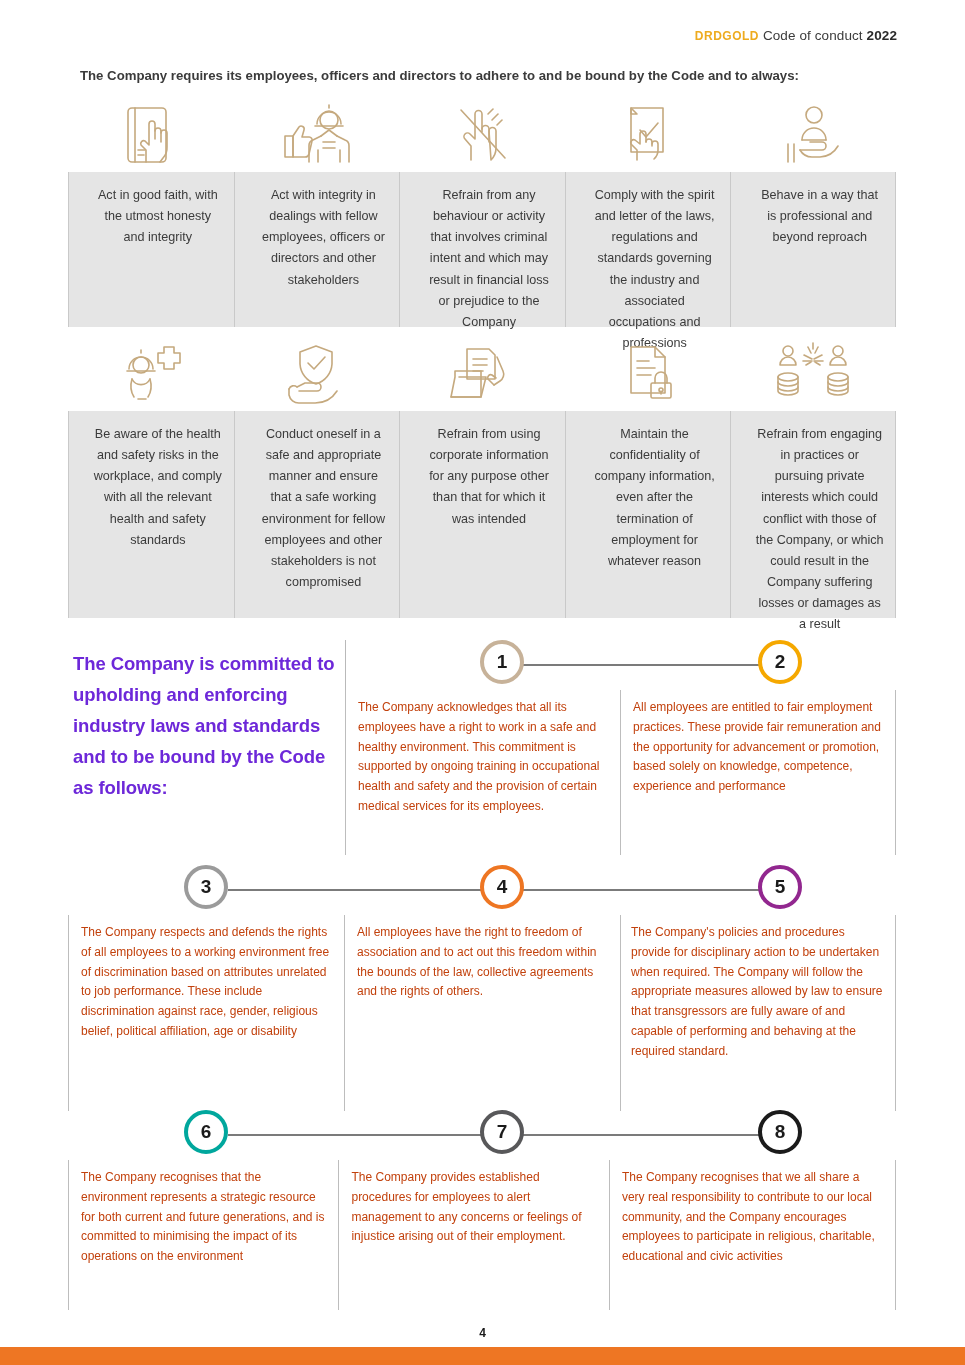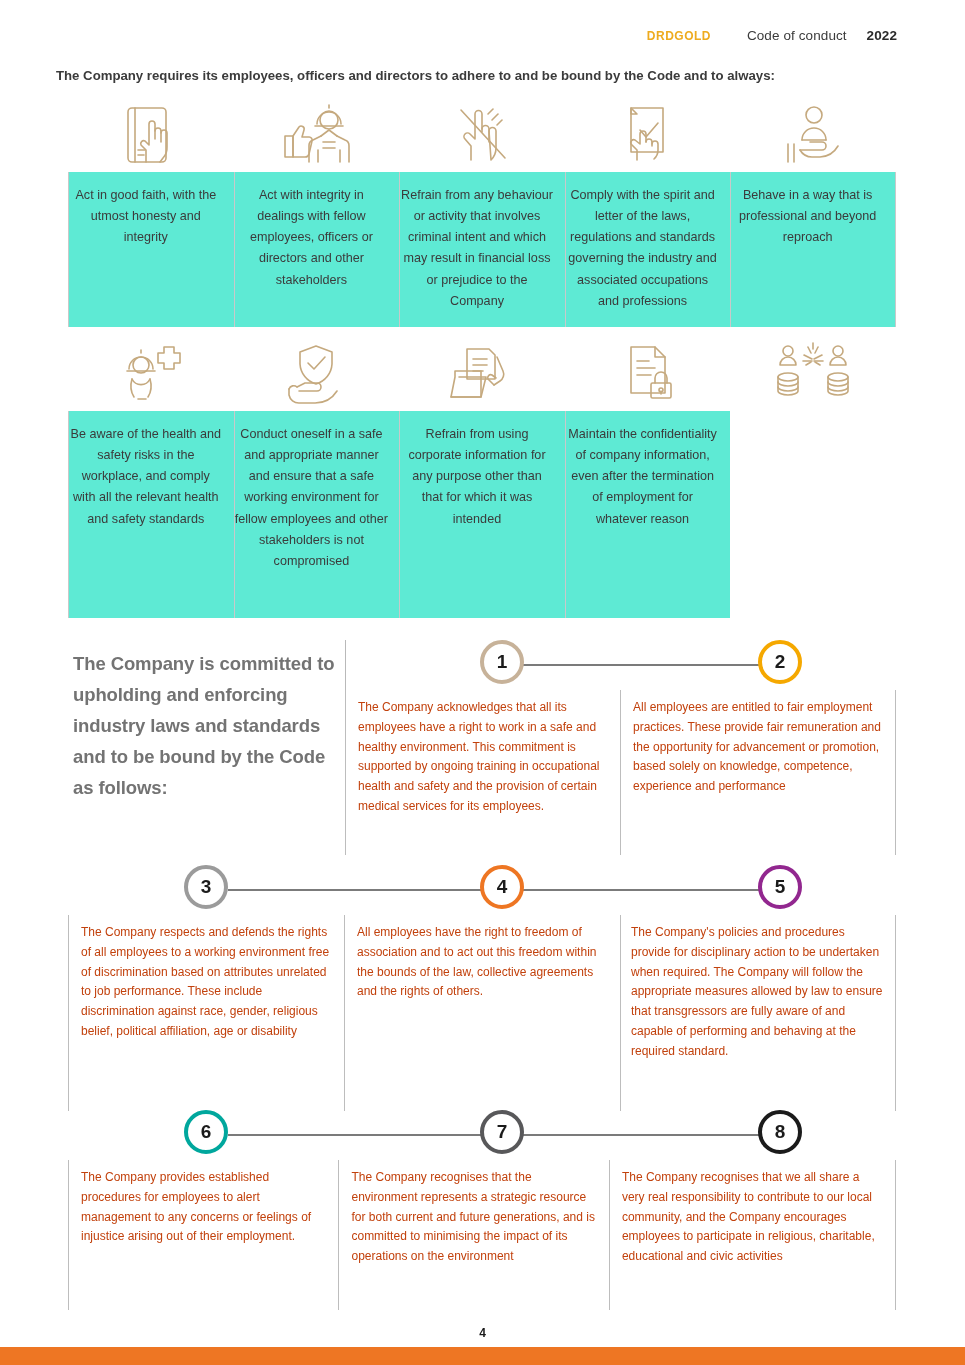--- a/index.html
+++ b/index.html
@@ -11,63 +11,63 @@
     overflow: hidden;
   }
   .page { position: relative; width: 965px; height: 1365px; background:#fff; }
 
   
   .header {
     position: absolute; top: 28px; right: 68px;
     font-size: 13.5px; letter-spacing: .1px; white-space: nowrap;
   }
   .brand { color:#eeab1f; font-weight: 800; letter-spacing: .5px; font-size: 12px; }
-  .hdr-mid { color:#3b3b3b; font-weight: 400; margin-left: 16px; }
+  .hdr-mid { color:#3b3b3b; font-weight: 400; }
   .hdr-year { color:#2b2b2b; font-weight: 800; }
 
   
   .intro {
-    position: absolute; top: 68px; left: 56px; right: 60px;
+    position: absolute; top: 68px; left: 80px; right: 60px;
     font-size: 13.2px; color: #3b3b3b; font-weight: 600;
   }
 
   
   .grid { position: absolute; left: 68px; width: 828px; display: flex; }
   .grid-r1 { top: 100px; }
   .grid-r2 { top: 339px; }
 
   .col { flex: 1 1 0; display: flex; flex-direction: column; align-items: stretch; }
 
   .icon-wrap {
     height: 72px; display: flex; align-items: flex-end; justify-content: center;
     padding-bottom: 4px;
   }
   .icon-wrap svg { display: block; }
 
   .cell {
-    background: #5eead4;
+    background: #e5e5e5;
     border-left: 1px solid #c9c9c9;
-    padding: 13px 11px 10px 0;
+    padding: 13px 11px 10px 24px;
     text-align: center;
     font-size: 12.6px;
     line-height: 1.68;
     color: #3b3b3b;
   }
   .grid-r1 .cell { height: 155px; }
   .grid-r2 .cell { height: 207px; }
   .col:last-child .cell { border-right: 1px solid #c9c9c9; }
 
   
   .commit {
     position: absolute; left: 68px; top: 640px; width: 828px;
   }
   .commit-head {
     position: absolute; left: 5px; top: 8px; width: 268px;
     font-size: 18.5px; font-weight: 800; line-height: 1.68;
-    color: #737373; letter-spacing: -.1px;
+    color: #6d28d9; letter-spacing: -.1px;
   }
   .vline {
     position: absolute; width: 1px; background: #b9b9b9;
   }
 
   
   .numrow { position: absolute; left: 0; width: 828px; }
   .circles { position: relative; height: 50px; }
   .connector {
     position: absolute; height: 1.5px; background: #7b7b7b; top: 24px;
@@ -273,20 +273,21 @@
             <path d="M52 14 l-8 4"></path>
           <path d="M38 6 l3 6"></path>
             <path d="M48 6 l-3 6"></path>
           <path d="M43 2 v6"></path>
           <path d="M33 20 l9 0"></path>
             <path d="M53 20 l-9 0"></path>
           <path d="M36 24 l5 -3"></path>
             <path d="M50 24 l-5 -3"></path>
         </svg>
       </div>
+      <div class="cell">Refrain from engaging in practices or pursuing private interests which could conflict with those of the Company, or which could result in the Company suffering losses or damages as a result</div>
     </div>
   </div>
 
   <div class="commit">
 
     <div class="commit-head">The Company is committed to upholding and enforcing industry laws and standards and to be bound by the Code as follows:</div>
 
     <div class="vline" style="left:277px; top:0px; height:215px;"></div>
 
     <div class="numrow" style="top:0px;">
@@ -334,22 +335,22 @@
           <span>6</span>
         </div>
         <div class="circ" id="c7" style="left: 412px; border-color: rgb(88, 88, 90);">
           <span>7</span>
         </div>
         <div class="circ" id="c8" style="left: 690px; border-color: rgb(27, 27, 27);">
           <span>8</span>
         </div>
       </div>
       <div class="paras">
+        <div class="para" style="width:276px; height:150px;">The Company recognises that the environment represents a strategic resource for both current and future generations, and is committed to minimising the impact of its operations on the environment</div>
         <div class="para" style="width:276px; height:150px;">The Company provides established procedures for employees to alert management to any concerns or feelings of injustice arising out of their employment.</div>
-        <div class="para" style="width:276px; height:150px;">The Company recognises that the environment represents a strategic resource for both current and future generations, and is committed to minimising the impact of its operations on the environment</div>
         <div class="para" style="width:293px; height:150px;">The Company recognises that we all share a very real responsibility to contribute to our local community, and the Company encourages employees to participate in religious, charitable, educational and civic activities</div>
       </div>
     </div>
   </div>
 
   <div class="pagenum">4</div>
   <div class="orangebar"></div>
 
 </div>
 

